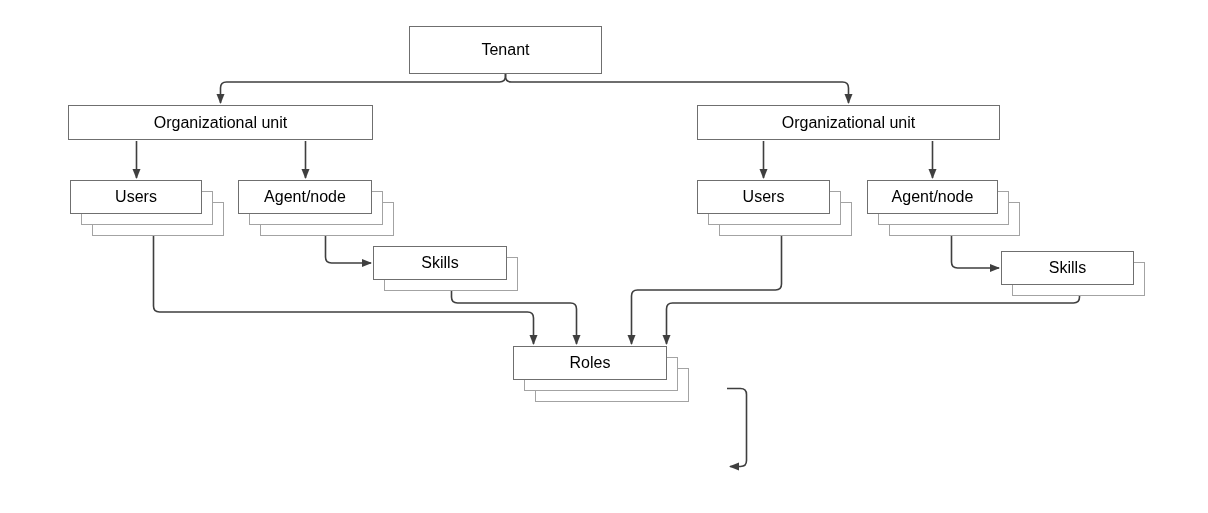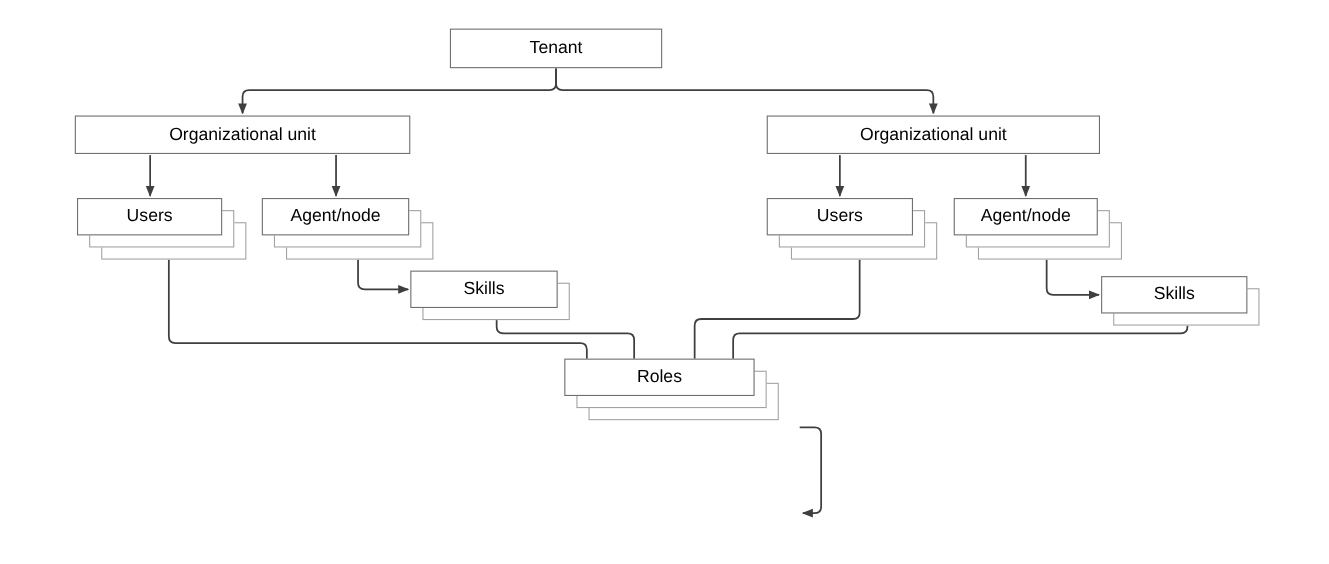--- a/index.html
+++ b/index.html
@@ -73,21 +73,21 @@
       <path d="M451.5,291 L451.5,297 Q451.5,303 457.5,303 L570.5,303 Q576.5,303 576.5,309 L576.5,344" marker-end="url(#arrow)"></path>
       <path d="M763.5,141 L763.5,178" marker-end="url(#arrow)"></path>
       <path d="M932.5,141 L932.5,178" marker-end="url(#arrow)"></path>
       <path d="M951.5,236 L951.5,262 Q951.5,268 957.5,268 L999,268" marker-end="url(#arrow)"></path>
       <path d="M781.5,236 L781.5,284 Q781.5,290 775.5,290 L637.5,290 Q631.5,290 631.5,296 L631.5,344" marker-end="url(#arrow)"></path>
       <path d="M1079.5,296 L1079.5,297 Q1079.5,303 1073.5,303 L672.5,303 Q666.5,303 666.5,309 L666.5,344" marker-end="url(#arrow)"></path>
       <path d="M727,388.5 L740.5,388.5 Q746.5,388.5 746.5,394.5 L746.5,460.5 Q746.5,466.5 740.5,466.5 L730,466.5" marker-end="url(#arrow)"></path>
     </g>
   </svg>
 
-  <div class="node" style="left:409px;top:26px;width:193px;height:36px">
+  <div class="node" style="left:409px;top:26px;width:193px;height:48px">
     <div class="box main">
       <span class="lbl">Tenant</span>
     </div>
   </div>
 
   <div class="node" style="left:68px;top:105px;width:305px;height:35px">
     <div class="box main">
       <span class="lbl">Organizational unit</span>
     </div>
   </div>
@@ -137,21 +137,21 @@
     </div>
   </div>
 
   <div class="node" style="left:1001px;top:251px;width:133px">
     <div class="box s1"></div>
     <div class="box main">
       <span class="lbl">Skills</span>
     </div>
   </div>
 
-  <div class="node" style="left:513px;top:326px;width:173px">
+  <div class="node" style="left:513px;top:346px;width:154px">
     <div class="box s2"></div>
     <div class="box s1"></div>
     <div class="box main">
       <span class="lbl">Roles</span>
     </div>
   </div>
 
 
 </div>
 

